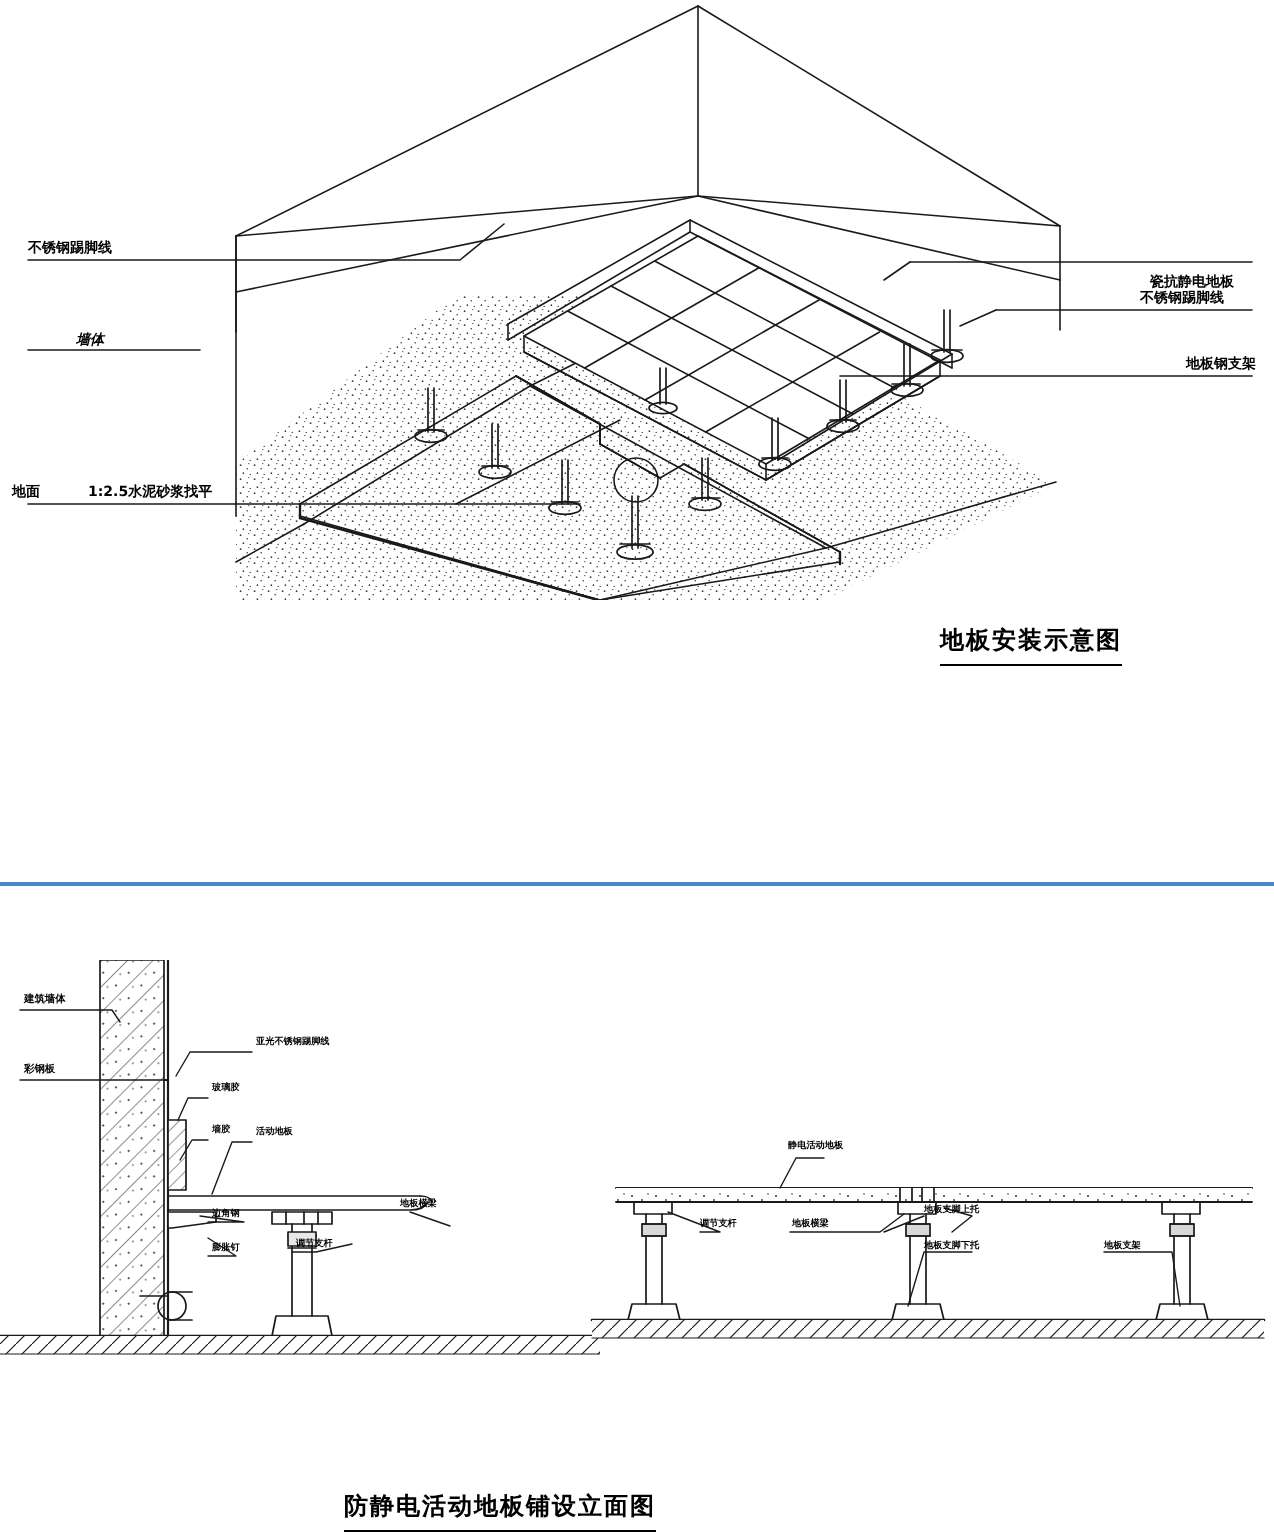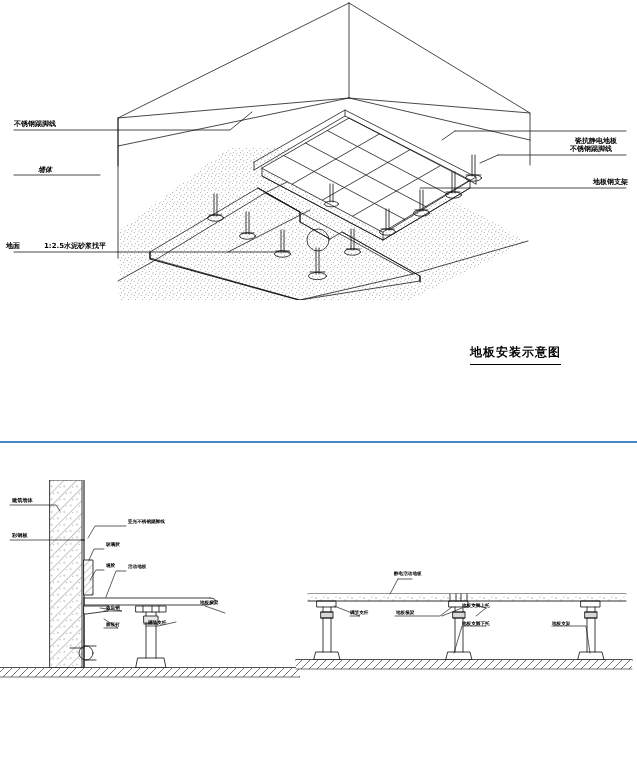--- a/index.html
+++ b/index.html
@@ -21,21 +21,21 @@
 
   
   .caption{
     position:absolute;
     font-family:"DejaVu Sans","Liberation Sans",sans-serif;
     font-weight:bold;
     color:#000;
     white-space:nowrap;
     letter-spacing:1px;
   }
-  .caption .txt{display:inline-block;padding-bottom:3px;margin-top:32px;}
+  .caption .txt{display:inline-block;padding-bottom:3px;}
   .caption.underlined .txt{border-bottom:1.5px solid #000;}
 
   
   .lbl{
     position:absolute;
     font-family:"DejaVu Sans","Liberation Sans",sans-serif;
     color:#000;
     white-space:nowrap;
     line-height:1;
   }
@@ -384,14 +384,17 @@
     </svg>
 
     <div class="lbl s55" style="left:104px;top:12px;">静电活动地板</div>
     <div class="lbl s55" style="left:60px;top:51px;">调节支杆</div>
     <div class="lbl s55" style="left:106px;top:51px;">地板横梁</div>
     <div class="lbl s55" style="left:172px;top:44px;">地板支脚上托</div>
     <div class="lbl s55" style="left:172px;top:62px;">地板支脚下托</div>
     <div class="lbl s55" style="left:262px;top:62px;">地板支架</div>
   </div>
 
+  <div class="caption underlined" style="left:172px;top:745px;font-size:12px;">
+    <span class="txt">防静电活动地板铺设立面图</span>
+  </div>
 
 </div>
 
 </body></html>

